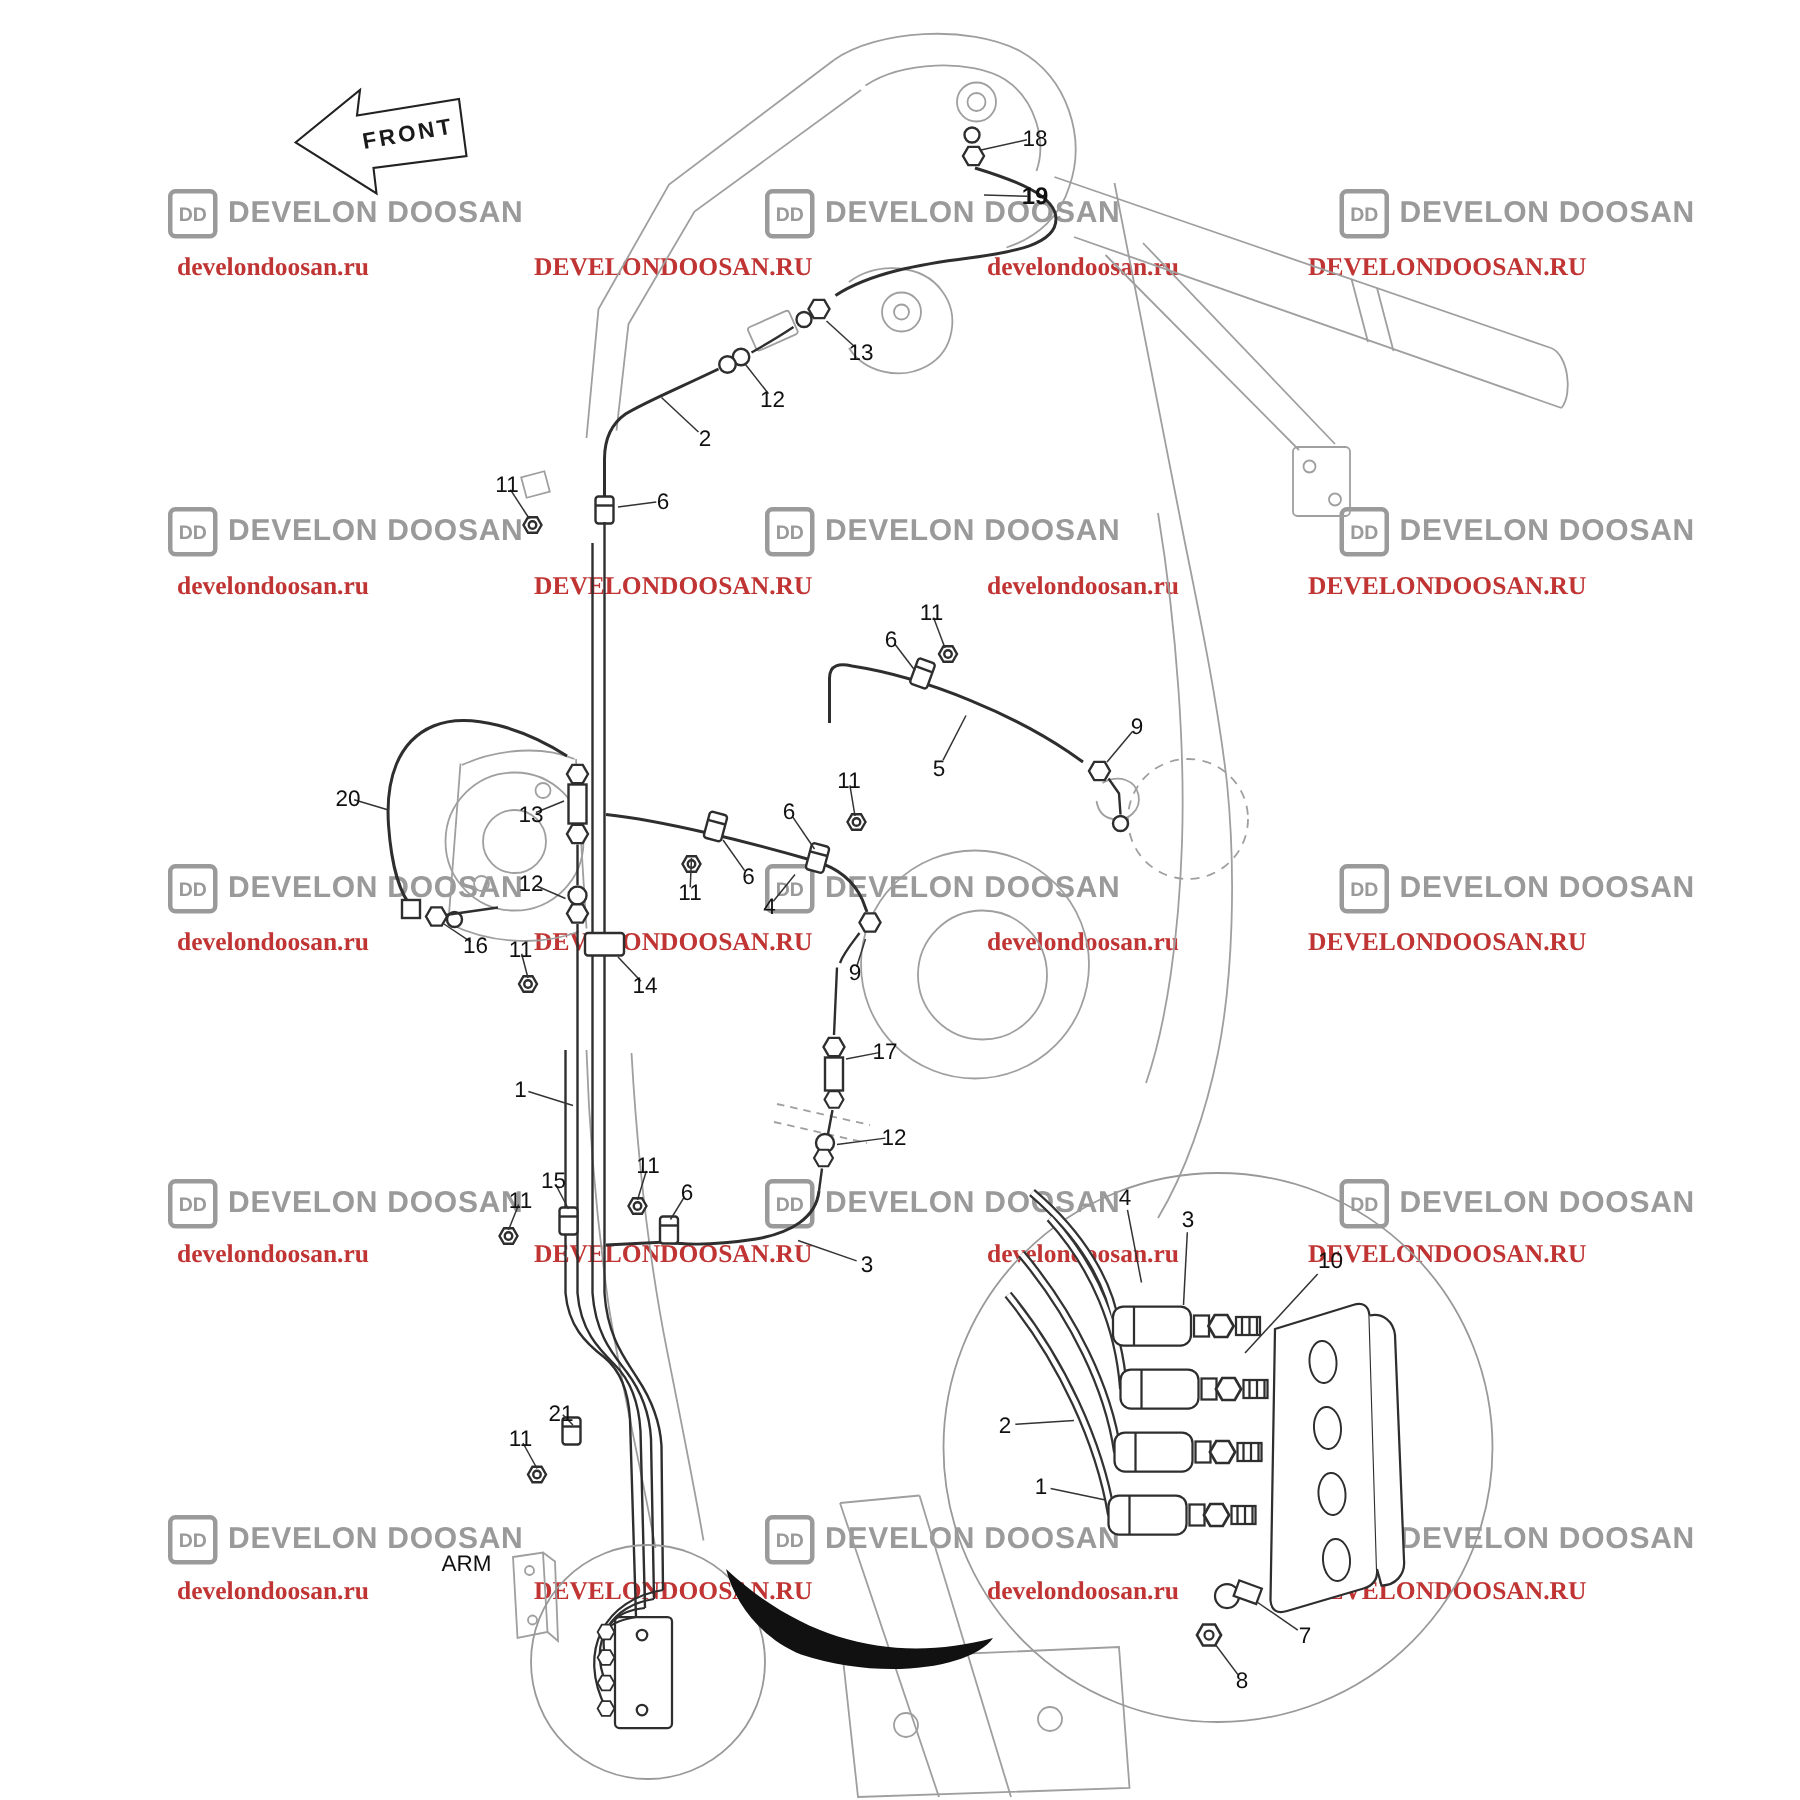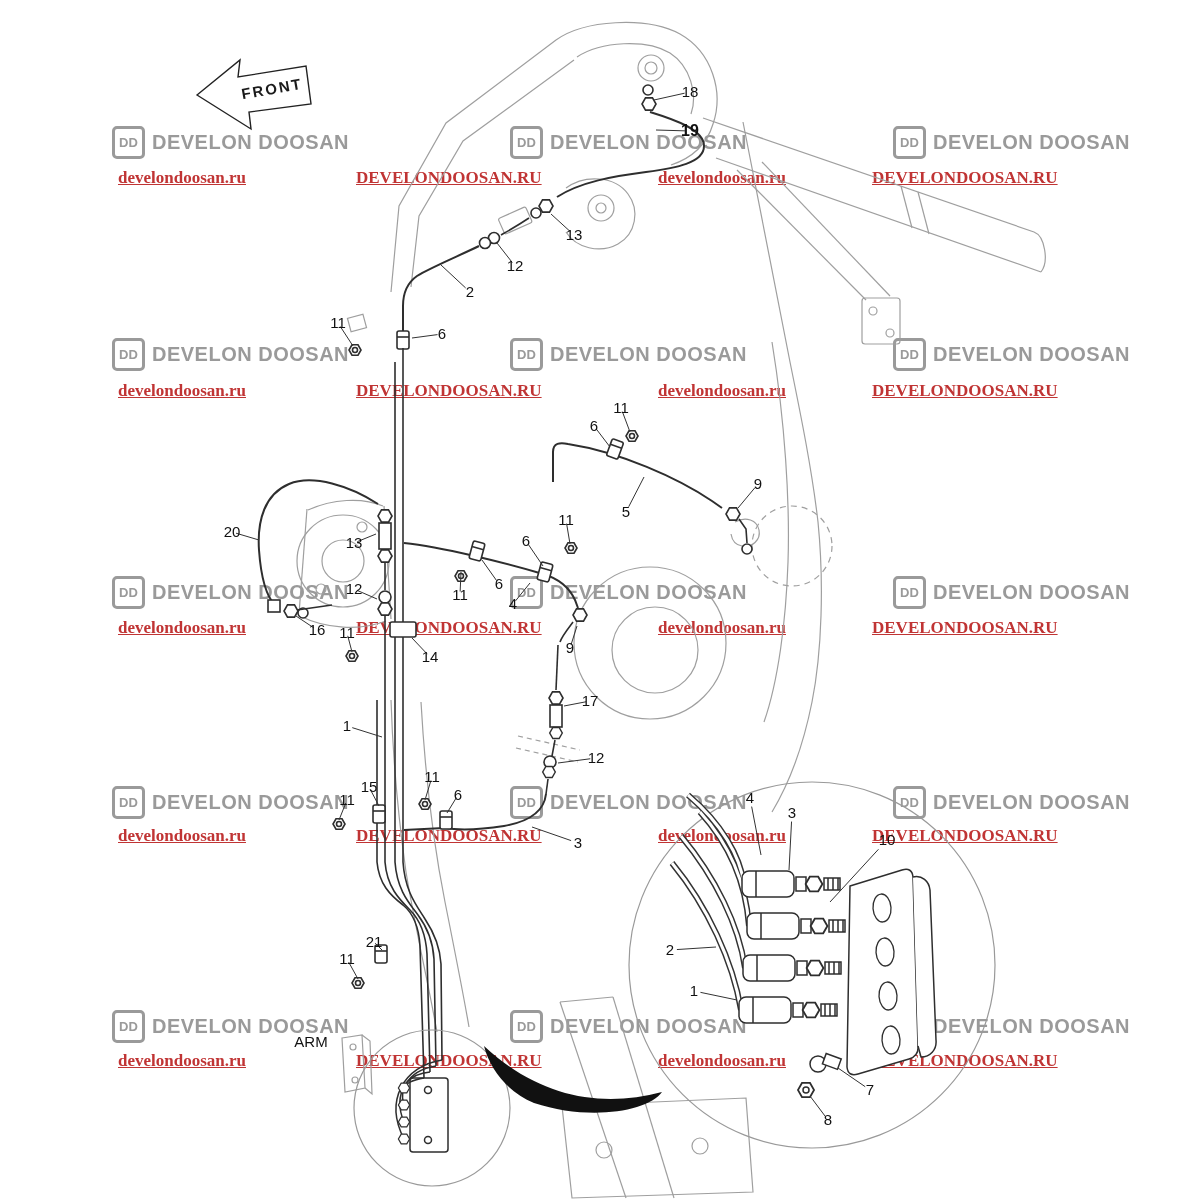--- a/index.html
+++ b/index.html
@@ -4,21 +4,21 @@
 <style>
   html,body{margin:0;padding:0;background:#fff;}
   body{width:1200px;height:1200px;position:relative;overflow:hidden;
        font-family:"Liberation Sans",sans-serif;}
   #watermark-layer{position:absolute;inset:0;}
   .wm-logo{position:absolute;display:flex;align-items:center;gap:7px;}
   .wm-box{width:27px;height:27px;border:3px solid currentColor;border-radius:5px;
           display:flex;align-items:center;justify-content:center;
           font:bold 13px "Liberation Sans",sans-serif;}
   .wm-logo-text{font:bold 20px "Liberation Sans",sans-serif;letter-spacing:.5px;white-space:nowrap;text-align:right;}
-  .wm-url{position:absolute;font:bold 17px "Liberation Serif",serif;white-space:nowrap;text-decoration:underline;}
+  .wm-url{position:absolute;font:bold 17px "Liberation Serif",serif;white-space:nowrap;}
   #diagram{position:absolute;inset:0;}
   .callout{font:15px "Liberation Sans",sans-serif;fill:#111;text-anchor:middle;}
   .callout.bold{font-weight:bold;font-size:16px;}
   .leader{stroke:#333;stroke-width:1;}
   .front-text{font:bold 15px "Liberation Sans",sans-serif;letter-spacing:2px;
               fill:#1a1a1a;text-anchor:middle;}
 </style>
 </head>
 <body>
 

